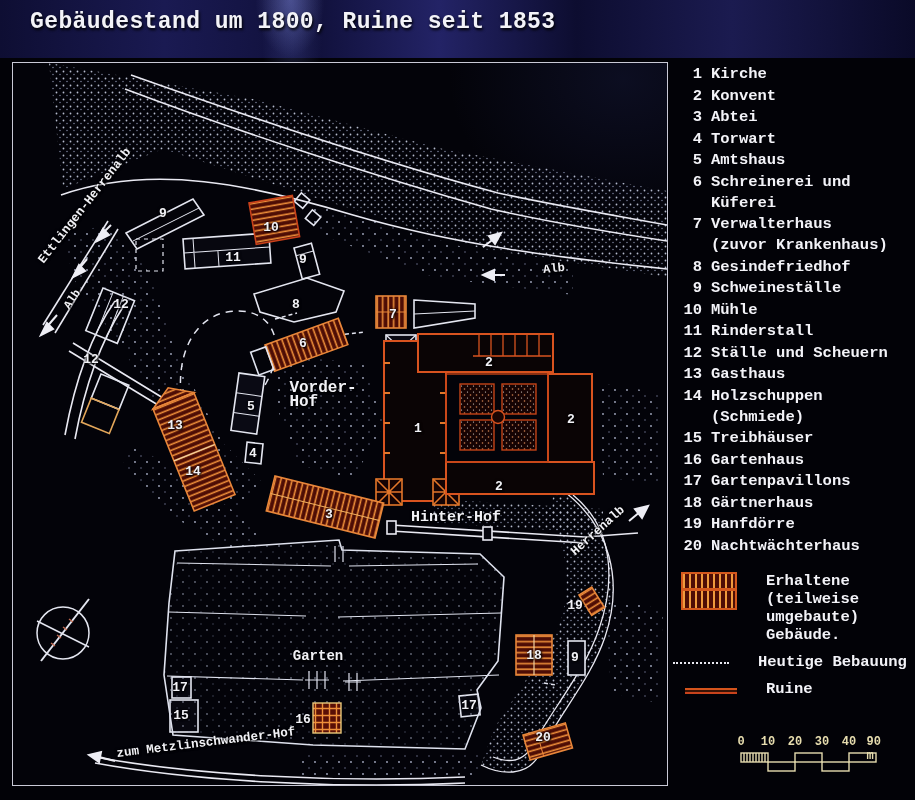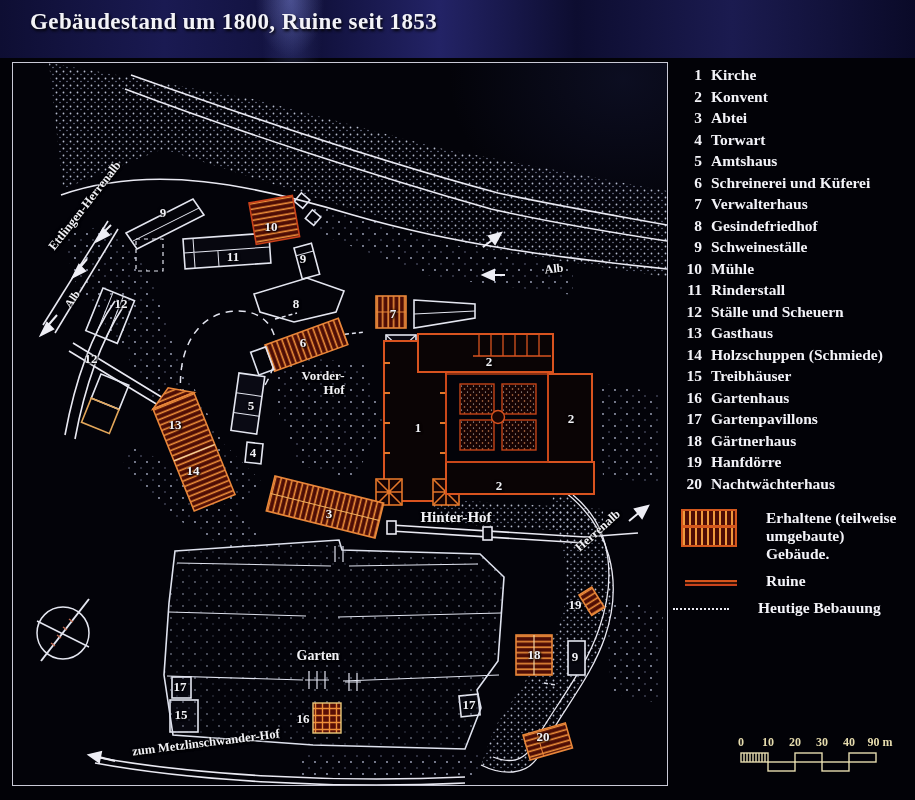--- a/index.html
+++ b/index.html
@@ -1,17 +1,17 @@
 <!DOCTYPE html>
 <html><head>
 <meta charset="utf-8">
 <style>
   html,body{margin:0;padding:0;background:#000;}
   .stage{position:relative;width:915px;height:800px;background:#020207;overflow:hidden;
-         font-family:Liberation Serif, serif;}
+         font-family:Liberation Mono, monospace;}
   .title-band{position:absolute;left:0;top:0;width:915px;height:58px;
     background:linear-gradient(90deg,#0e0e33 0%,#1a1a52 18%,#10103a 34%,#232366 48%,#0d0d30 63%,#1b1b50 80%,#0a0a28 100%);}
   .title-band::after{content:"";position:absolute;left:255px;top:0;width:70px;height:58px;
     background:radial-gradient(ellipse at 50% 0%,rgba(150,160,240,.35),rgba(0,0,0,0) 70%);}
   .beam{position:absolute;left:262px;top:0;width:60px;height:150px;
     background:radial-gradient(ellipse at 50% 10%,rgba(120,135,235,.20),rgba(0,0,0,0) 72%);}
   .page-title{position:absolute;left:30px;top:9px;font-size:23px;font-weight:bold;color:#f3f3f8;
     letter-spacing:.4px;text-shadow:1px 2px 3px #000;}
   .map-frame{position:absolute;left:12px;top:62px;width:654px;height:722px;border:1px solid #c9c9d6;
     background:#030309;overflow:hidden;}
@@ -282,21 +282,21 @@
         <g transform="translate(510,672) rotate(-16)">
             <rect width="44" height="26" fill="url(#hatchH)"></rect>
             <path d="M 14,0 V 26" stroke-width="1"></path>
           </g>
       </g>
     </svg>
 
     <div class="mlabel" style="left:72px;top:143px;font-size:12.5px;transform:translate(-50%,-50%) rotate(-52deg);">Ettlingen-Herrenalb</div>
     <div class="mlabel" style="left:59px;top:236px;font-size:11.5px;transform:translate(-50%,-50%) rotate(-55deg);">Alb</div>
     <div class="mlabel" style="left:541px;top:206px;font-size:12px;transform:translate(-50%,-50%) rotate(-6deg);">Alb</div>
-    <div class="mlabel" style="left:310px;top:320px;font-size:13px;transform:translate(-50%,-50%);text-align:right;line-height:14px;">
+    <div class="mlabel" style="left:310px;top:332px;font-size:16px;transform:translate(-50%,-50%);text-align:left;line-height:14px;">
       <span>Vorder-</span><br>
       <span>Hof</span>
     </div>
     <div class="mlabel" style="left:443px;top:454px;font-size:15px;transform:translate(-50%,-50%);">Hinter-Hof</div>
     <div class="mlabel" style="left:305px;top:593px;font-size:14px;transform:translate(-50%,-50%);">Garten</div>
     <div class="mlabel" style="left:585px;top:468px;font-size:12.5px;transform:translate(-50%,-50%) rotate(-42deg);">Herrenalb</div>
     <div class="mlabel" style="left:193px;top:680px;font-size:12.5px;transform:translate(-50%,-50%) rotate(-7deg);">zum Metzlinschwander-Hof</div>
 
     <div class="mlabel marker" style="left:405px;top:365px;transform:translate(-50%,-50%);">1</div>
     <div class="mlabel marker" style="left:476px;top:299px;transform:translate(-50%,-50%);">2</div>
@@ -347,21 +347,21 @@
       <li>
           <span class="num">5</span>
           <span class="lbl"><span>Amtshaus</span></span>
         </li>
       <li>
           <span class="num">6</span>
           <span class="lbl"><span>Schreinerei und Küferei</span></span>
         </li>
       <li>
           <span class="num">7</span>
-          <span class="lbl"><span>Verwalterhaus</span></span>
+          <span class="lbl"><span>Verwalterhaus</span><span class="lbl2">(zuvor Krankenhaus)</span></span>
         </li>
       <li>
           <span class="num">8</span>
           <span class="lbl"><span>Gesindefriedhof</span></span>
         </li>
       <li>
           <span class="num">9</span>
           <span class="lbl"><span>Schweineställe</span></span>
         </li>
       <li>
@@ -411,30 +411,30 @@
     </ol>
 
     <div class="symbols">
       <div class="symrow">
         <span class="swcol">
             <span class="sw-hatch"></span>
           </span>
         <span class="sym-lbl"><span>Erhaltene (teilweise</span><span class="l2">umgebaute) Gebäude.</span></span>
       </div>
       <div class="symrow">
+        <span class="swcol" style="margin-left:-8px;">
+            <span class="sw-dash"></span>
+          </span>
+        <span class="sym-lbl">Heutige Bebauung</span>
+      </div>
+      <div class="symrow">
         <span class="swcol">
             <span class="sw-ruine"></span>
           </span>
         <span class="sym-lbl">Ruine</span>
-      </div>
-      <div class="symrow">
-        <span class="swcol" style="margin-left:-8px;">
-            <span class="sw-dash"></span>
-          </span>
-        <span class="sym-lbl">Heutige Bebauung</span>
       </div>
     </div>
   </div>
 
   <div class="scalebar">
     <div class="ticks">
       <span style="left:4px">0</span>
       <span style="left:31px">10</span>
       <span style="left:58px">20</span>
       <span style="left:85px">30</span>

